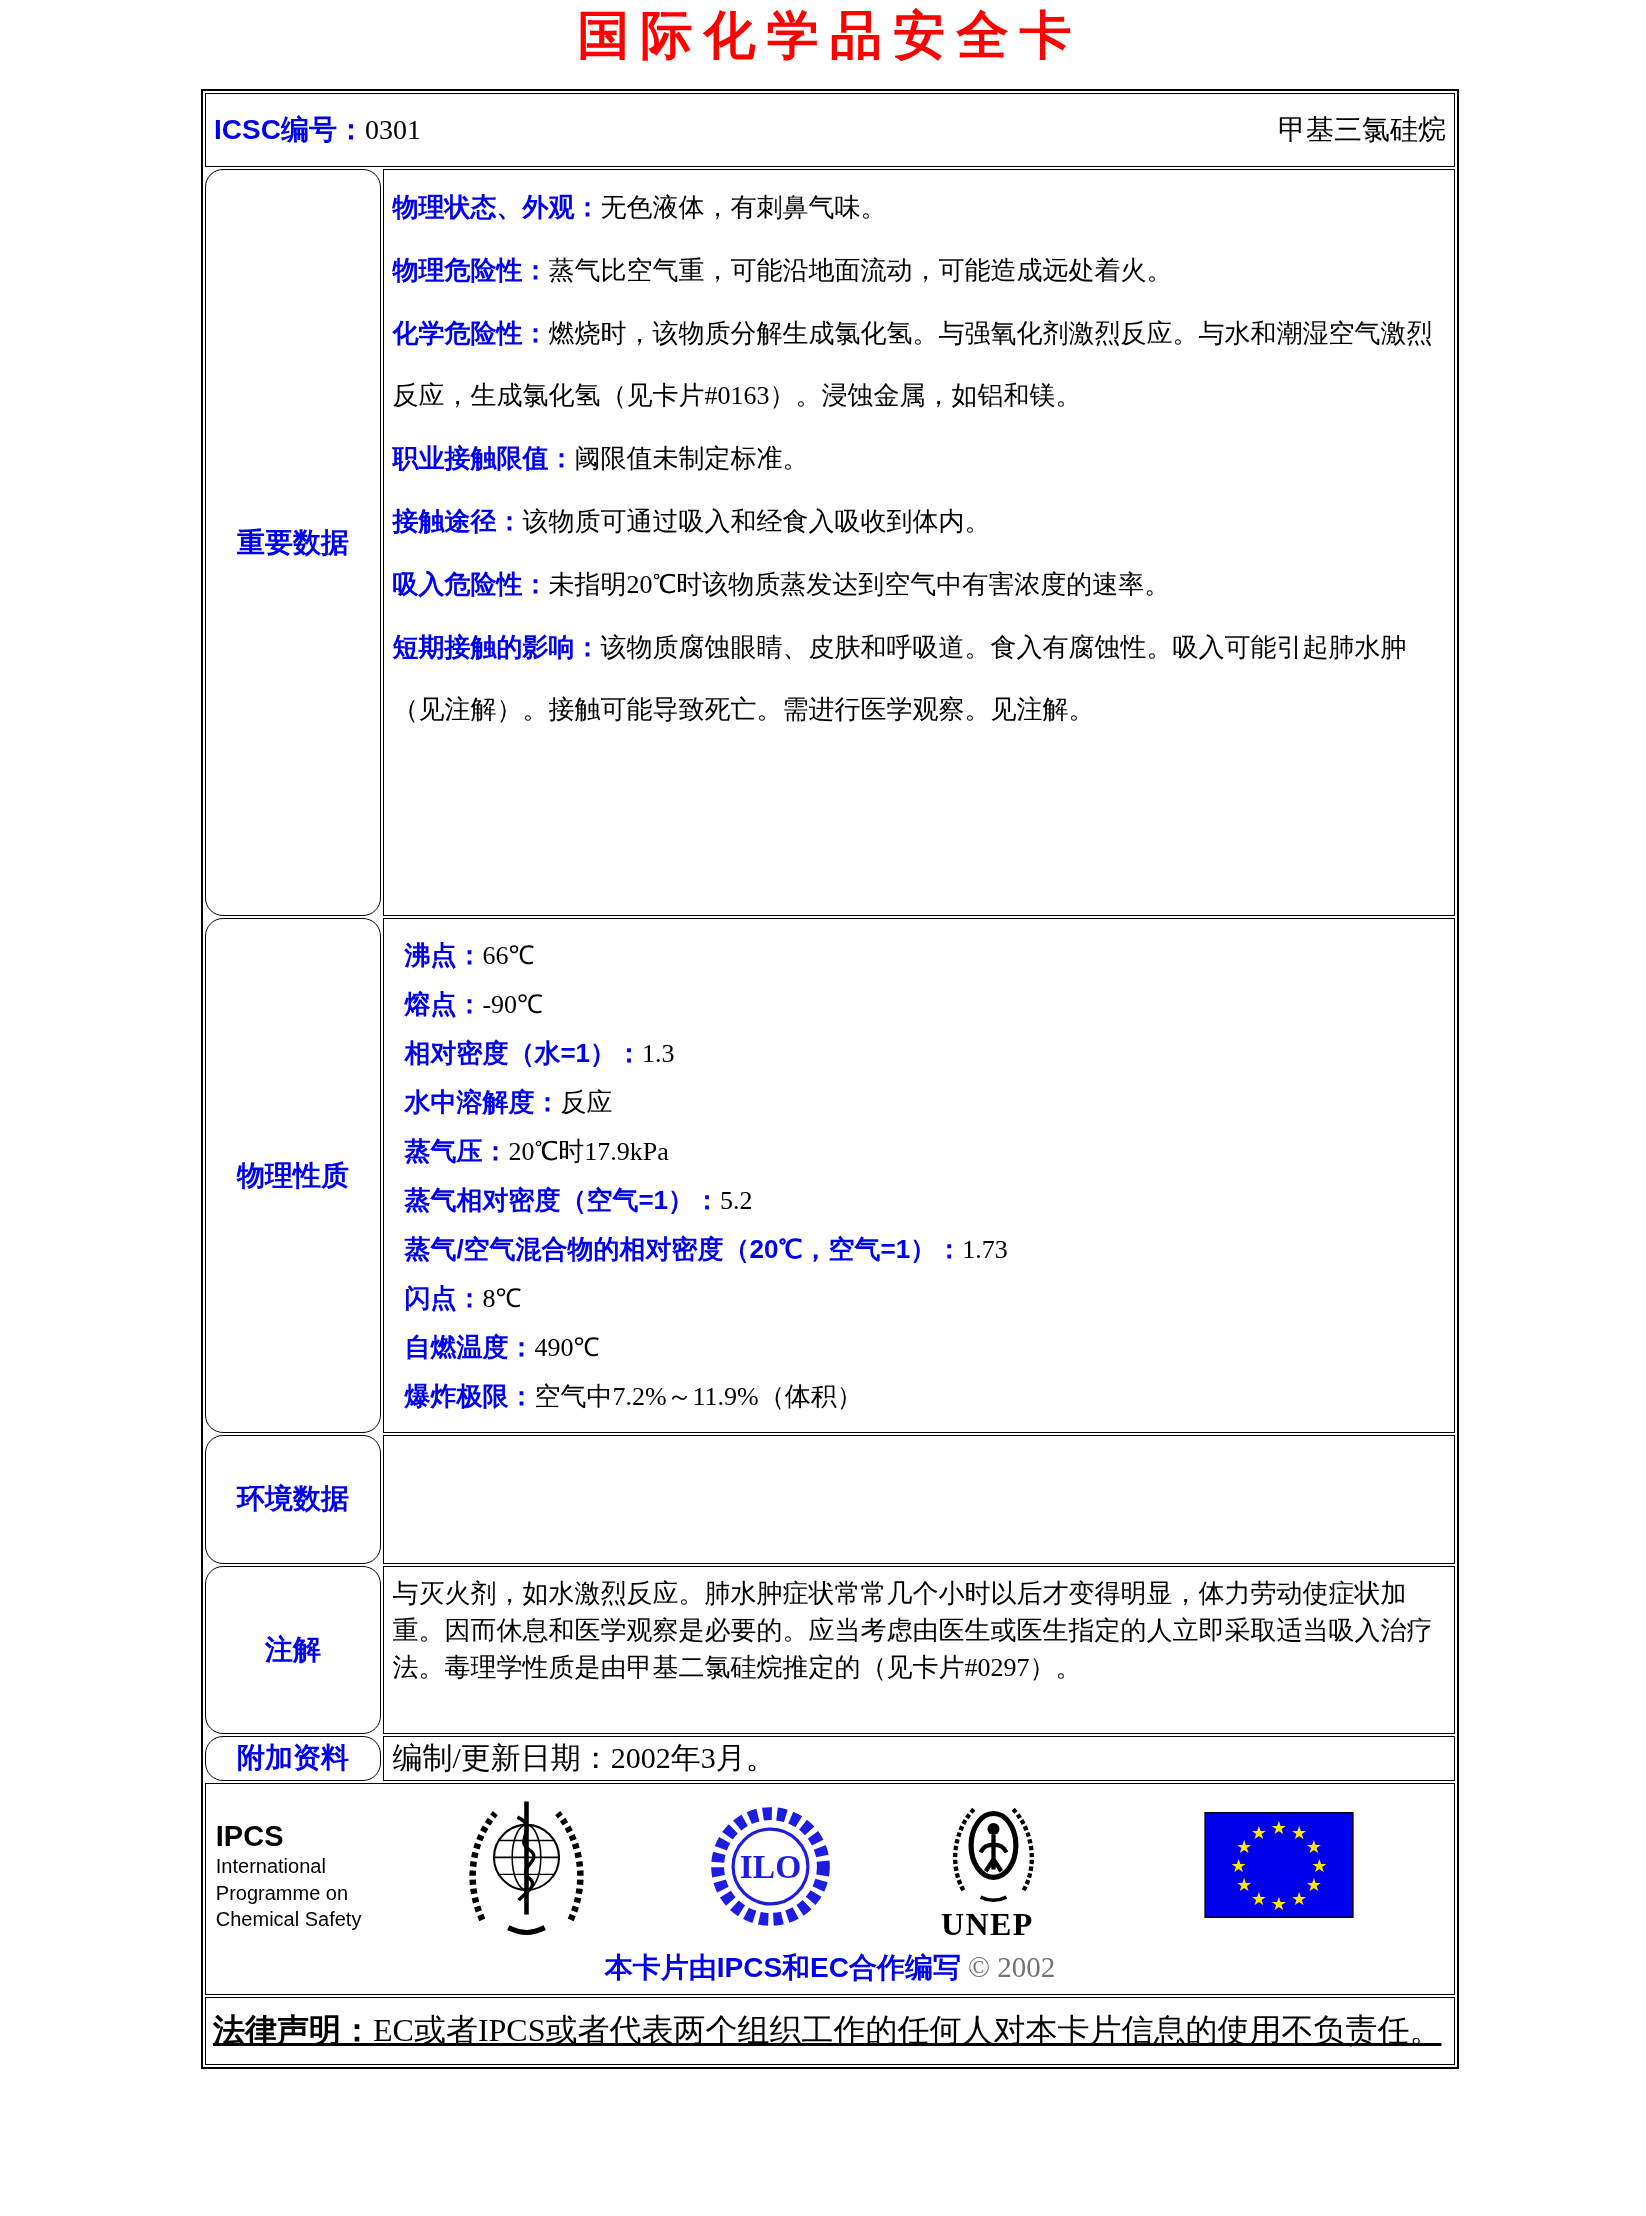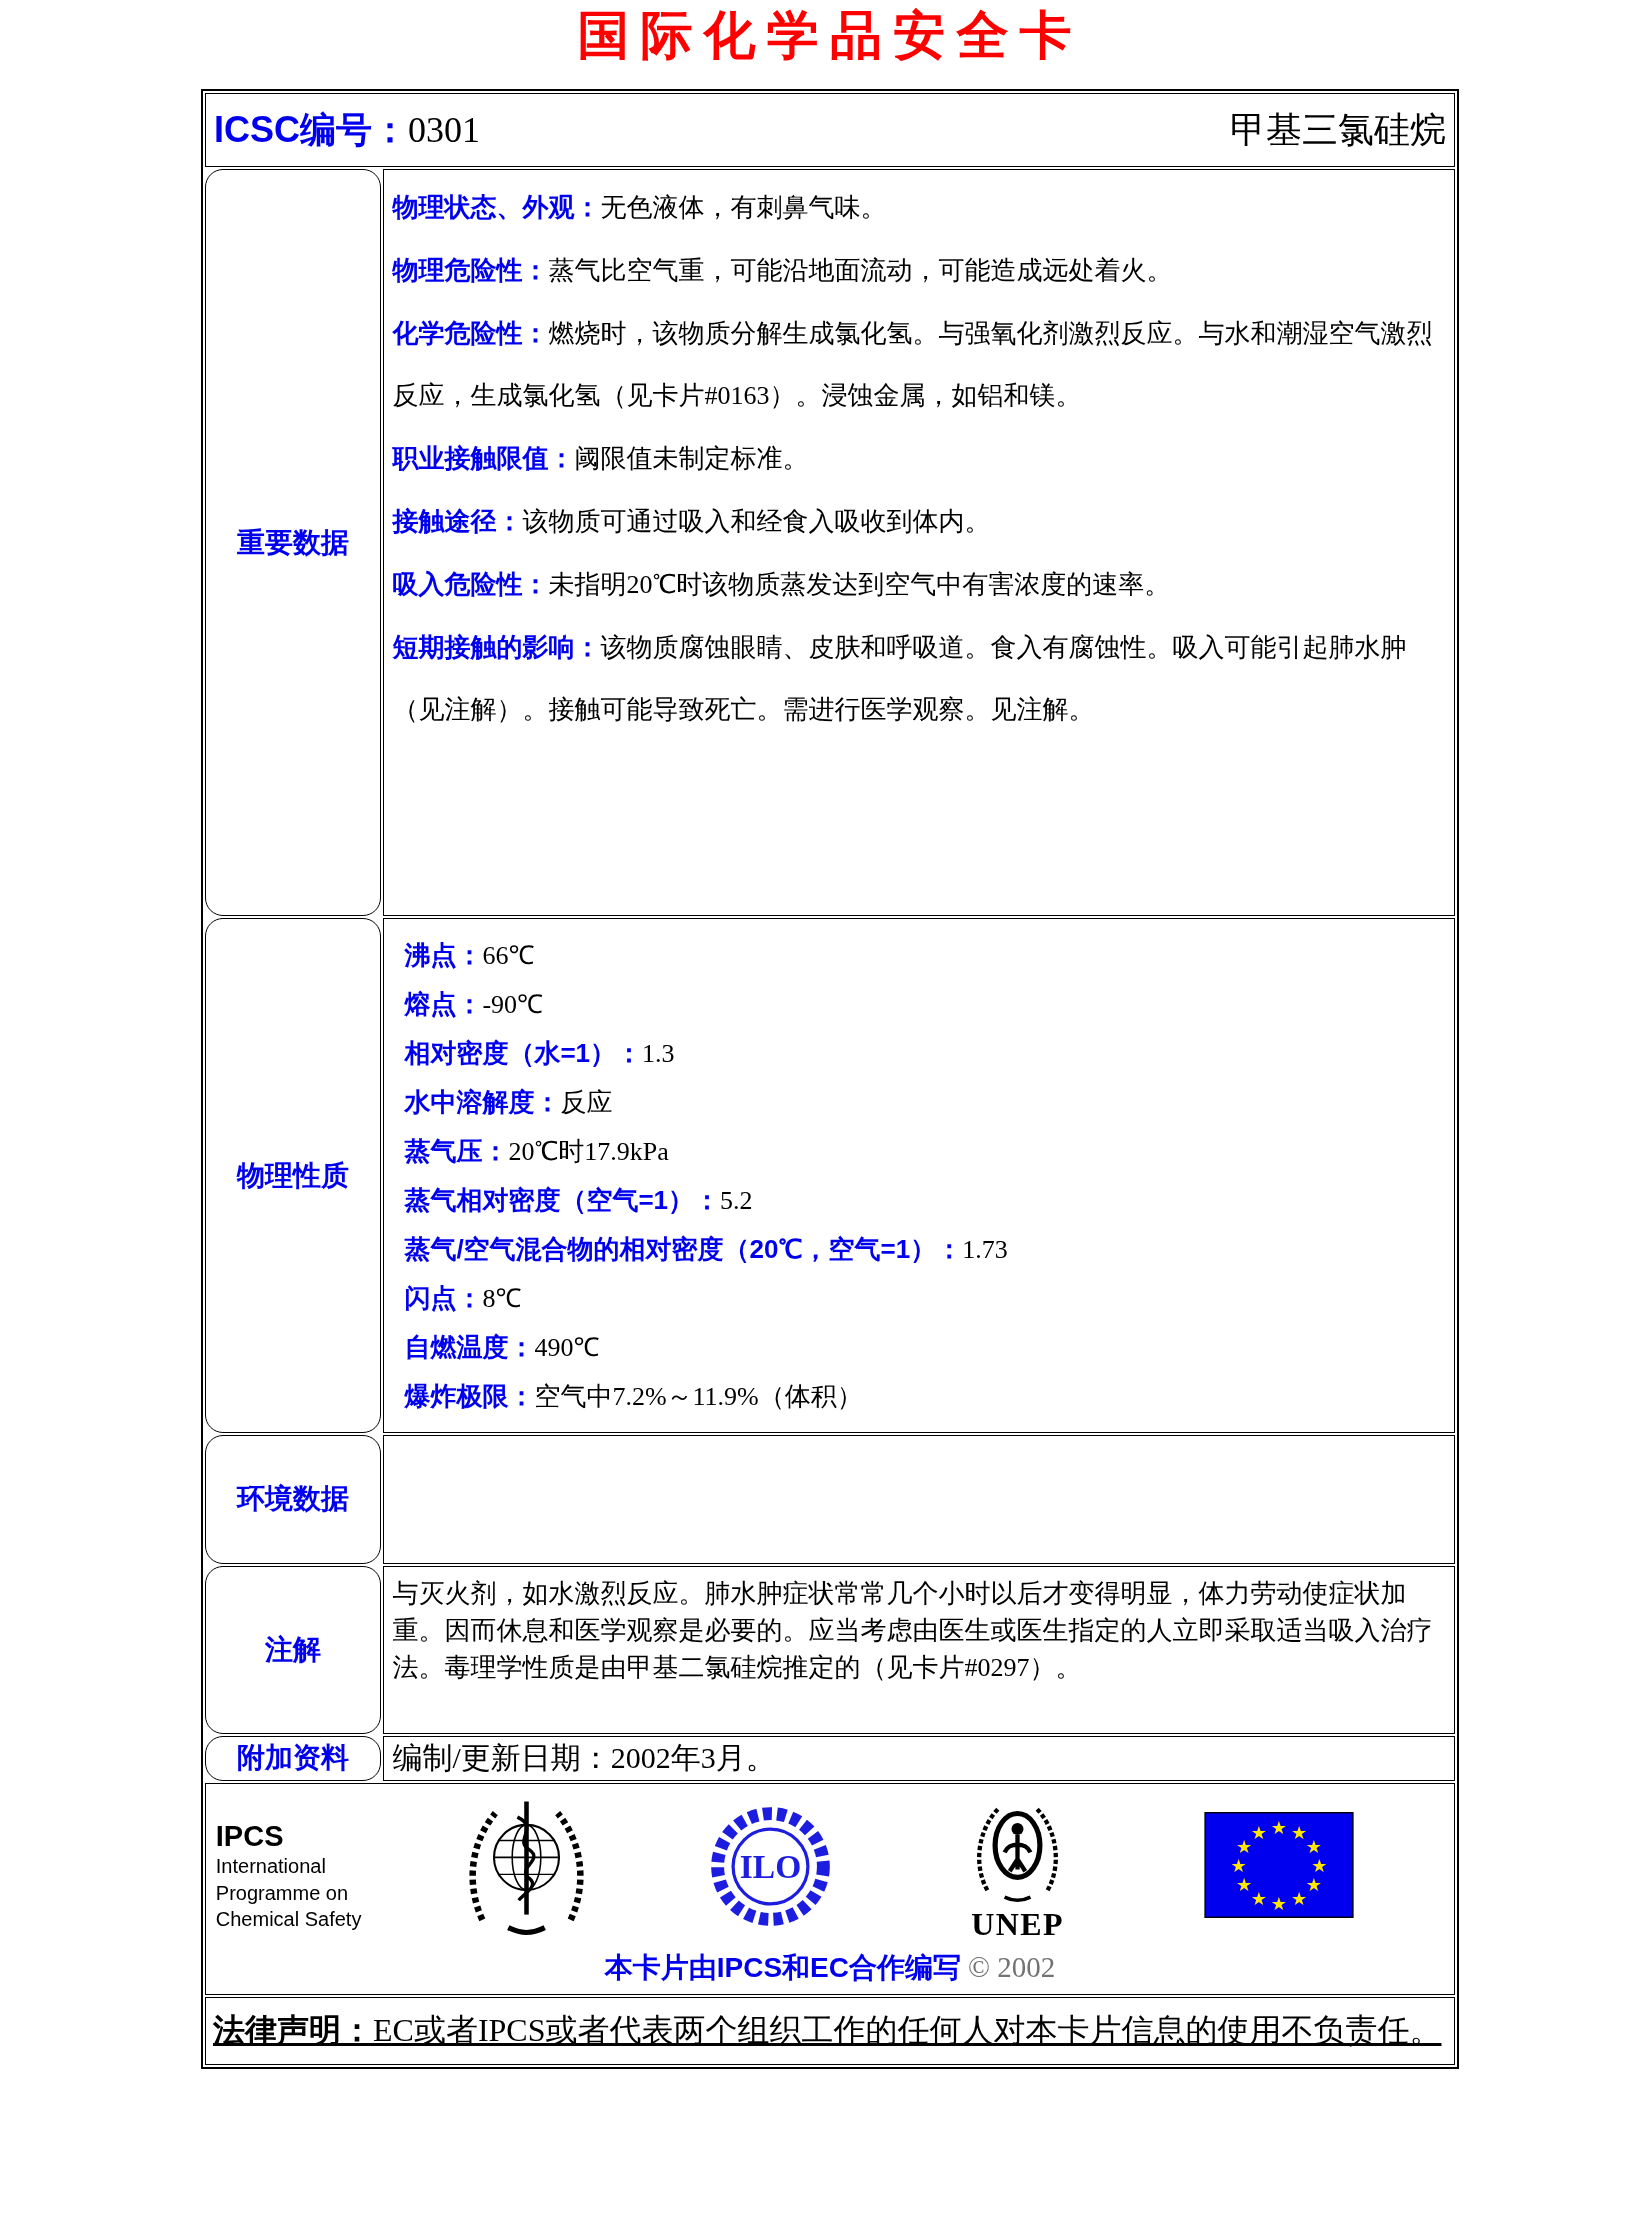--- a/index.html
+++ b/index.html
@@ -22,38 +22,38 @@
   col.c-label{width:176px;}
   .blue{color:#0000ee;font-weight:bold;font-family:"Liberation Sans",sans-serif;}
   .serif{font-family:"Liberation Serif",serif;color:#000;}
   .row-label{
     text-align:center;vertical-align:middle;
     color:#0000ee;font-weight:bold;font-family:"Liberation Sans",sans-serif;
     font-size:28px;
     border-radius:18px;
   }
   .header-cell{height:70px;vertical-align:middle;}
-  .header-inner{display:flex;justify-content:space-between;align-items:center;padding:0 7px;font-size:36px;}
+  .header-inner{display:flex;justify-content:space-between;align-items:center;padding:0 7px;font-size:28px;}
   .content{vertical-align:top;font-size:26px;padding:5.6px 8.4px;}
   .important-cell{height:734px;}
   .important-cell p{margin:0;line-height:62px;}
   .physical-cell{height:402px;}
   .physical-cell p{margin:12px;line-height:36px;}
   .environ-cell{height:115px;}
   .notes-cell{height:155px;}
   .notes-cell p{margin:0;line-height:37px;padding-top:2.8px;}
   .additional-cell{height:43px;vertical-align:middle;padding:0 8.4px;font-size:30px;}
   .logos-cell{height:194px;position:relative;padding:8px;}
   .ipcs-block{position:absolute;left:9.8px;top:36px;font-family:"Liberation Sans",sans-serif;}
   .ipcs-acronym{font-size:29px;font-weight:bold;line-height:1.15;}
   .ipcs-line{font-size:20px;line-height:26.6px;}
   .logo{position:absolute;}
   .who-logo{left:249px;top:11.2px;}
   .ilo-logo{left:498px;top:18px;}
-  .unep-logo{left:752px;top:8.4px;text-align:center;width:119px;}
+  .unep-logo{left:735px;top:8.4px;width:119px;}
   .unep-text{font-family:"Liberation Serif",serif;font-weight:bold;font-size:32px;line-height:1;margin-top:1.4px;letter-spacing:1.4px;}
   .eu-logo{left:998px;top:28px;}
   .footer-caption{
     position:absolute;left:0;bottom:7px;width:100%;text-align:center;
     font-size:28px;
   }
   .footer-caption .copyright{font-family:"Liberation Serif",serif;font-weight:normal;font-size:29px;color:#737373;text-align:right;}
   .legal-cell{height:66px;vertical-align:middle;padding:0 7px;font-size:32px;text-decoration:underline;}
   .legal-label{color:#000;font-weight:bold;font-family:"Liberation Sans",sans-serif;}
 </style>

